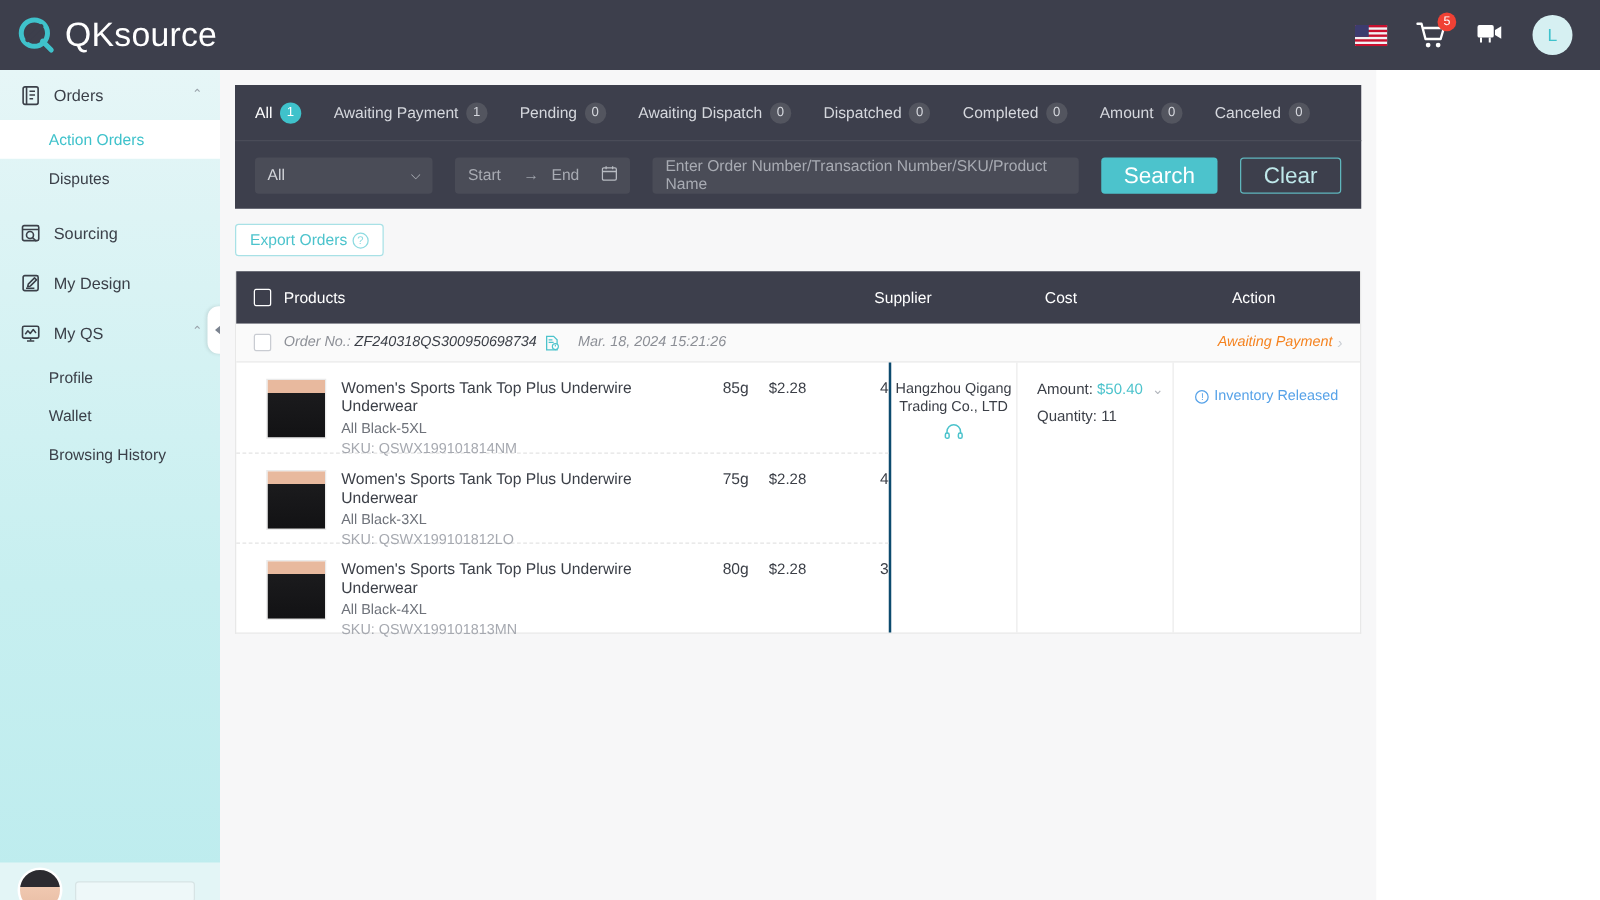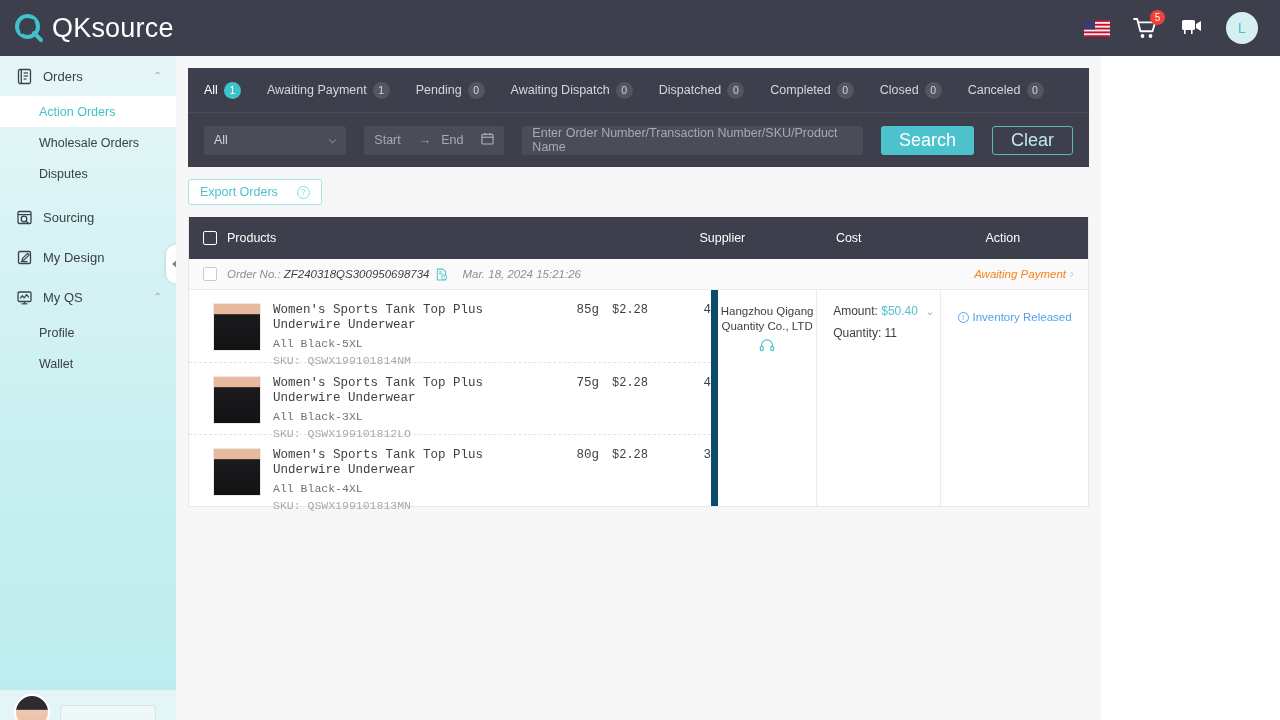--- a/index.html
+++ b/index.html
@@ -137,21 +137,21 @@
     display: inline-flex; align-items: center; justify-content: center;
     padding: 0 18px; cursor: default;
   }
   .btn-primary { background: #4cc3cc; color: #ffffff; }
   .btn-ghost { background: transparent; color: #bfe8ea; border: 1px solid #5fb6bd; }
 
   .toolbar { height: 50px; display: flex; align-items: center; }
   .btn-export {
     height: 26px; border: 1px solid #a8e1e6; border-radius: 3px;
     background: #ffffff; color: #4cc3cc; font-size: 12.5px;
-    display: inline-flex; align-items: center; gap: 19px; padding: 0 11px;
+    display: inline-flex; align-items: center; gap: 4px; padding: 0 11px;
   }
   .qmark {
     width: 13px; height: 13px; border-radius: 50%;
     border: 1px solid #8ddbe1; color: #8ddbe1; font-size: 9px;
     display: inline-flex; align-items: center; justify-content: center;
   }
 
   
   .table { background: #ffffff; border: 1px solid #e8e8e8; border-top: none; }
   .thead {
@@ -175,21 +175,21 @@
   }
   .order-head .lbl { margin-left: 10px; }
   .order-head .onum { color: #3b3f47; margin-left: 3px; }
   .order-head .date { margin-left: 14px; color: #8c8f96; }
   .order-head .status {
     margin-left: auto; color: #f58320; display: flex; align-items: center; gap: 4px;
   }
   .order-head .status .c { color: #c9cdd3; font-size: 12px; }
 
   .order-body { display: flex; }
-  .products-col { width: 544px; border-right: 7px solid #0c4a6e; font-family: Liberation Mono, monospace; }
+  .products-col { width: 544px; border-right: 2px solid #0c4a6e; }
   .prow {
     display: flex; align-items: flex-start;
     padding: 13px 0 13px 24px; height: 72px;
   }
   .prow + .prow { border-top: 1px dashed #e3e3e3; }
   .thumb {
     width: 48px; height: 48px; flex: 0 0 48px;
     border: 1px solid #eaeaea; overflow: hidden; position: relative;
     background: linear-gradient(180deg,#e8b99e 0%, #e8b99e 22%, #1b1b1d 23%, #121214 100%);
   }
@@ -302,23 +302,20 @@
         <line x1="7.6" y1="11" x2="10.5" y2="11" stroke="#3b4049" stroke-width="1.2"></line>
       </svg>
     </span>
     <span>Orders</span>
     <span class="chev">⌃</span>
   </div>
   <div class="side-sub active">
     <span>Action Orders</span>
   </div>
   <div class="side-sub">
-    <span>Wholesale Orders</span>
-  </div>
-  <div class="side-sub">
     <span>Disputes</span>
   </div>
 
   <div class="side-group-head" style="margin-top:8px;">
     <span class="side-ico">
       <svg width="17" height="17" viewBox="0 0 17 17">
         <rect x="2" y="2.5" width="13" height="12" rx="1.3" fill="none" stroke="#3b4049" stroke-width="1.3"></rect>
         <line x1="2" y1="5.6" x2="15" y2="5.6" stroke="#3b4049" stroke-width="1.2"></line>
         <circle cx="8" cy="10" r="2.8" fill="none" stroke="#3b4049" stroke-width="1.3"></circle>
         <line x1="10.2" y1="12.2" x2="12.6" y2="14.6" stroke="#3b4049" stroke-width="1.3" stroke-linecap="round"></line>
@@ -349,20 +346,23 @@
     </span>
     <span>My QS</span>
     <span class="chev">⌃</span>
   </div>
   <div class="side-sub">
     <span>Profile</span>
   </div>
   <div class="side-sub">
     <span>Wallet</span>
   </div>
+  <div class="side-sub">
+    <span>Browsing History</span>
+  </div>
 
   <div class="side-profile">
     <span class="pavatar"></span>
     <span class="pbox"></span>
   </div>
 </div>
 
 <div class="collapse-handle">
   <i></i>
 </div>
@@ -390,21 +390,21 @@
       </div>
       <div class="tab">
         <span>Dispatched</span>
         <span class="cnt">0</span>
       </div>
       <div class="tab">
         <span>Completed</span>
         <span class="cnt">0</span>
       </div>
       <div class="tab">
-        <span>Closed</span>
+        <span>Amount</span>
         <span class="cnt">0</span>
       </div>
       <div class="tab">
         <span>Canceled</span>
         <span class="cnt">0</span>
       </div>
     </div>
 
     <div class="filters">
       <div class="fld select">
@@ -507,21 +507,21 @@
               <div class="psku">SKU: QSWX199101813MN</div>
             </span>
             <span class="pweight">80g</span>
             <span class="pprice">$2.28</span>
             <span class="pqty">3</span>
           </div>
         </div>
 
         <div class="supplier-col">
           <div>Hangzhou Qigang</div>
-          <div>Quantity Co., LTD</div>
+          <div>Trading Co., LTD</div>
           <div class="headset">
             <svg width="16" height="14" viewBox="0 0 16 14">
               <path d="M2.6 9V7.2a5.4 5.4 0 0 1 10.8 0V9" fill="none" stroke="#4cc3cc" stroke-width="1.2"></path>
               <rect x="1.3" y="8.4" width="3" height="4.2" rx="1.3" fill="none" stroke="#4cc3cc" stroke-width="1.2"></rect>
               <rect x="11.7" y="8.4" width="3" height="4.2" rx="1.3" fill="none" stroke="#4cc3cc" stroke-width="1.2"></rect>
             </svg>
           </div>
         </div>
 
         <div class="cost-col">

